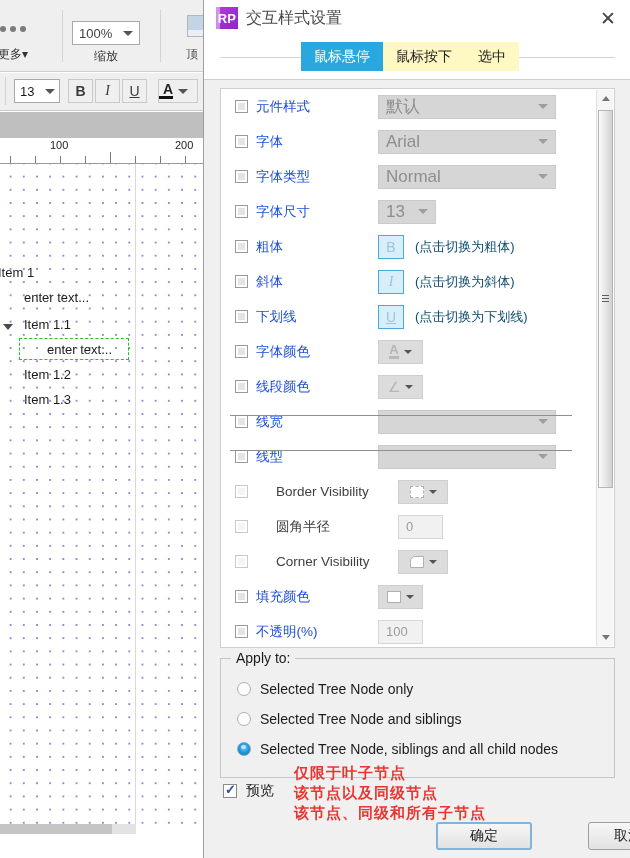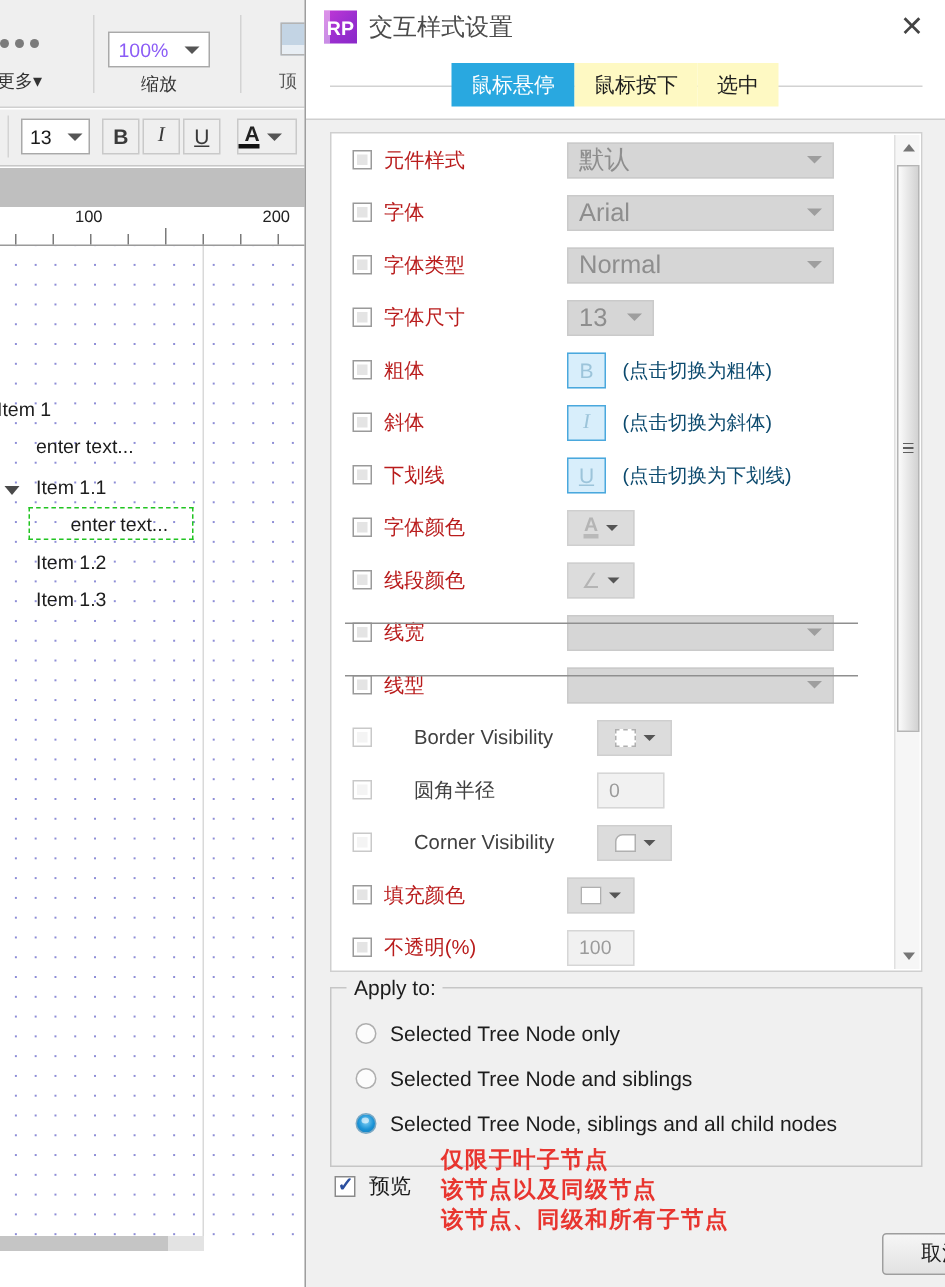--- a/index.html
+++ b/index.html
@@ -16,21 +16,21 @@
   #app-bg { position: absolute; left: 0; top: 0; width: 210px; height: 858px; background: #ffffff; }
   .tb-row1 { position: absolute; left: 0; top: 0; width: 210px; height: 72px; background: #efefef; border-bottom: 1px solid #d0d0d0; }
   .dots { position: absolute; left: 0; top: 26px; width: 34px; display: flex; gap: 4px; }
   .dots i { width: 6px; height: 6px; border-radius: 50%; background: #7b7b7b; display: block; }
   .more-lbl { position: absolute; left: -2px; top: 46px; font-size: 12px; color: #333; white-space: nowrap; }
   .sep-v { position: absolute; width: 1px; background: #d3d3d3; }
   .zoom-box {
     position: absolute; left: 72px; top: 21px; width: 68px; height: 24px;
     background: #fff; border: 1px solid #a9a9a9; display: flex; align-items: center;
   }
-  .zoom-box .val { font-size: 13px; color: #8b5cf6; padding-left: 6px; }
+  .zoom-box .val { font-size: 13px; color: #404040; padding-left: 6px; }
   .zoom-box .caret { margin-left: auto; margin-right: 6px; }
   .caret { width: 0; height: 0; border-left: 5px solid transparent; border-right: 5px solid transparent; border-top: 5px solid #555; }
   .caret.sm { border-left-width: 4px; border-right-width: 4px; border-top-width: 4px; }
   .zoom-lbl { position: absolute; left: 72px; top: 48px; width: 68px; text-align: center; font-size: 12px; color: #333; }
   .top-lbl { position: absolute; left: 186px; top: 46px; font-size: 12px; color: #555; white-space: nowrap; }
   .top-swatch { position: absolute; left: 187px; top: 15px; width: 23px; height: 22px; background: #c3d4e4; border: 1px solid #b4b4b4; }
   .top-swatch::after { content: ""; position: absolute; left: 0; bottom: 0; width: 100%; height: 6px; background: #e8eef4; }
 
   .tb-row2 { position: absolute; left: 0; top: 73px; width: 210px; height: 38px; background: #efefef; border-bottom: 1px solid #c8c8c8; }
   .size-box { position: absolute; left: 14px; top: 6px; width: 46px; height: 24px; background: #fff; border: 1px solid #a9a9a9; display: flex; align-items: center; }
@@ -79,21 +79,21 @@
     font-size: 14px; color: #1d1d1d; background: #fef9c3; }
   .tab.active { background: #29a8e0; color: #fff; }
 
   .form-scroll { position: absolute; left: 16px; top: 88px; width: 395px; height: 560px; background: #fff; border: 1px solid #cfcfcf; overflow: hidden; }
   .form-inner { position: absolute; left: 0; top: 0; width: 377px; }
   .frow { position: relative; height: 35px; display: flex; align-items: center; padding-left: 14px; }
   .cb { width: 13px; height: 13px; border: 1px solid #9a9a9a; background: #fff; flex: 0 0 auto; position: relative; }
   .cb::after { content: ""; position: absolute; left: 2px; top: 2px; right: 2px; bottom: 2px; background: #e4e4e4; }
   .cb.dim { border-color: #c9c9c9; }
   .cb.dim::after { background: #f4f4f4; }
-  .flabel { font-size: 13.5px; color: #b91c1c; margin-left: 8px; width: 122px; white-space: nowrap; }
+  .flabel { font-size: 13.5px; color: #1d4ed8; margin-left: 8px; width: 122px; white-space: nowrap; }
   .flabel.dim { color: #404040; margin-left: 28px; }
   .ctrl-sel { height: 24px; background: #d6d6d6; border: 1px solid #cacaca; display: flex; align-items: center; }
   .ctrl-sel .txt { font-size: 17px; color: #8e8e8e; padding-left: 7px; }
   .ctrl-sel .caret { margin-left: auto; margin-right: 7px; border-top-color: #9e9e9e; }
   .w-wide { width: 178px; }
   .w-num { width: 58px; }
   .w-sm { width: 50px; }
   .w-mid { width: 45px; }
   .biu { width: 26px; height: 24px; border: 1px solid #4aa8dd; background: #d8eefb; display: flex; align-items: center; justify-content: center; font-size: 14px; color: #9cc4da; }
   .biu.i { font-style: italic; font-family: "Liberation Serif", serif; }
@@ -412,16 +412,17 @@
       </span>
       <span class="preview-lbl">预览</span>
     </div>
 
     <div class="annot" style="top:764px;">仅限于叶子节点</div>
     <div class="annot" style="top:784px;">该节点以及同级节点</div>
     <div class="annot" style="top:804px;">该节点、同级和所有子节点</div>
 
     <div class="watermark">https://blog.csdn.net/a000000/57</div>
 
+    <div class="btn primary" style="left:232px; top:822px; width:96px;">确定</div>
     <div class="btn" style="left:337px; top:822px; width:80px;margin-left:47px;">取消</div>
 
   </div>
 </div>
 
 </body></html>

